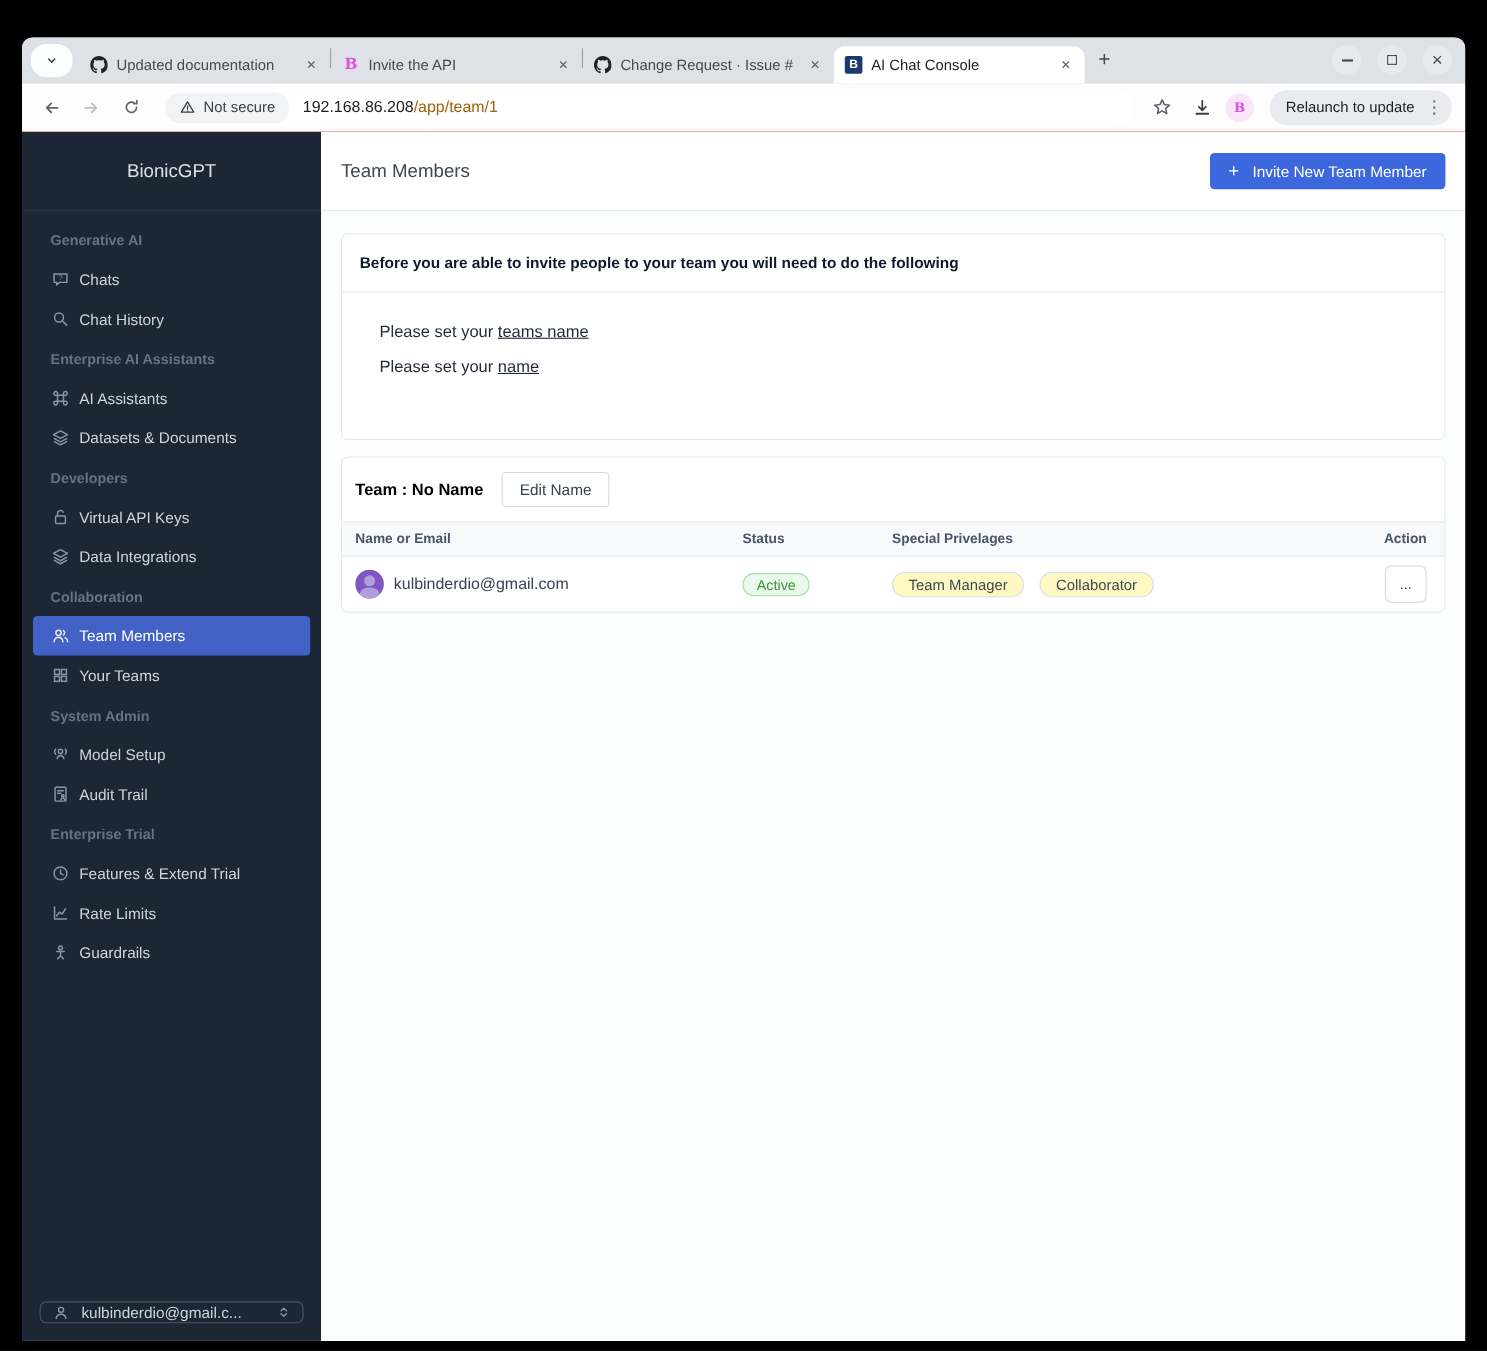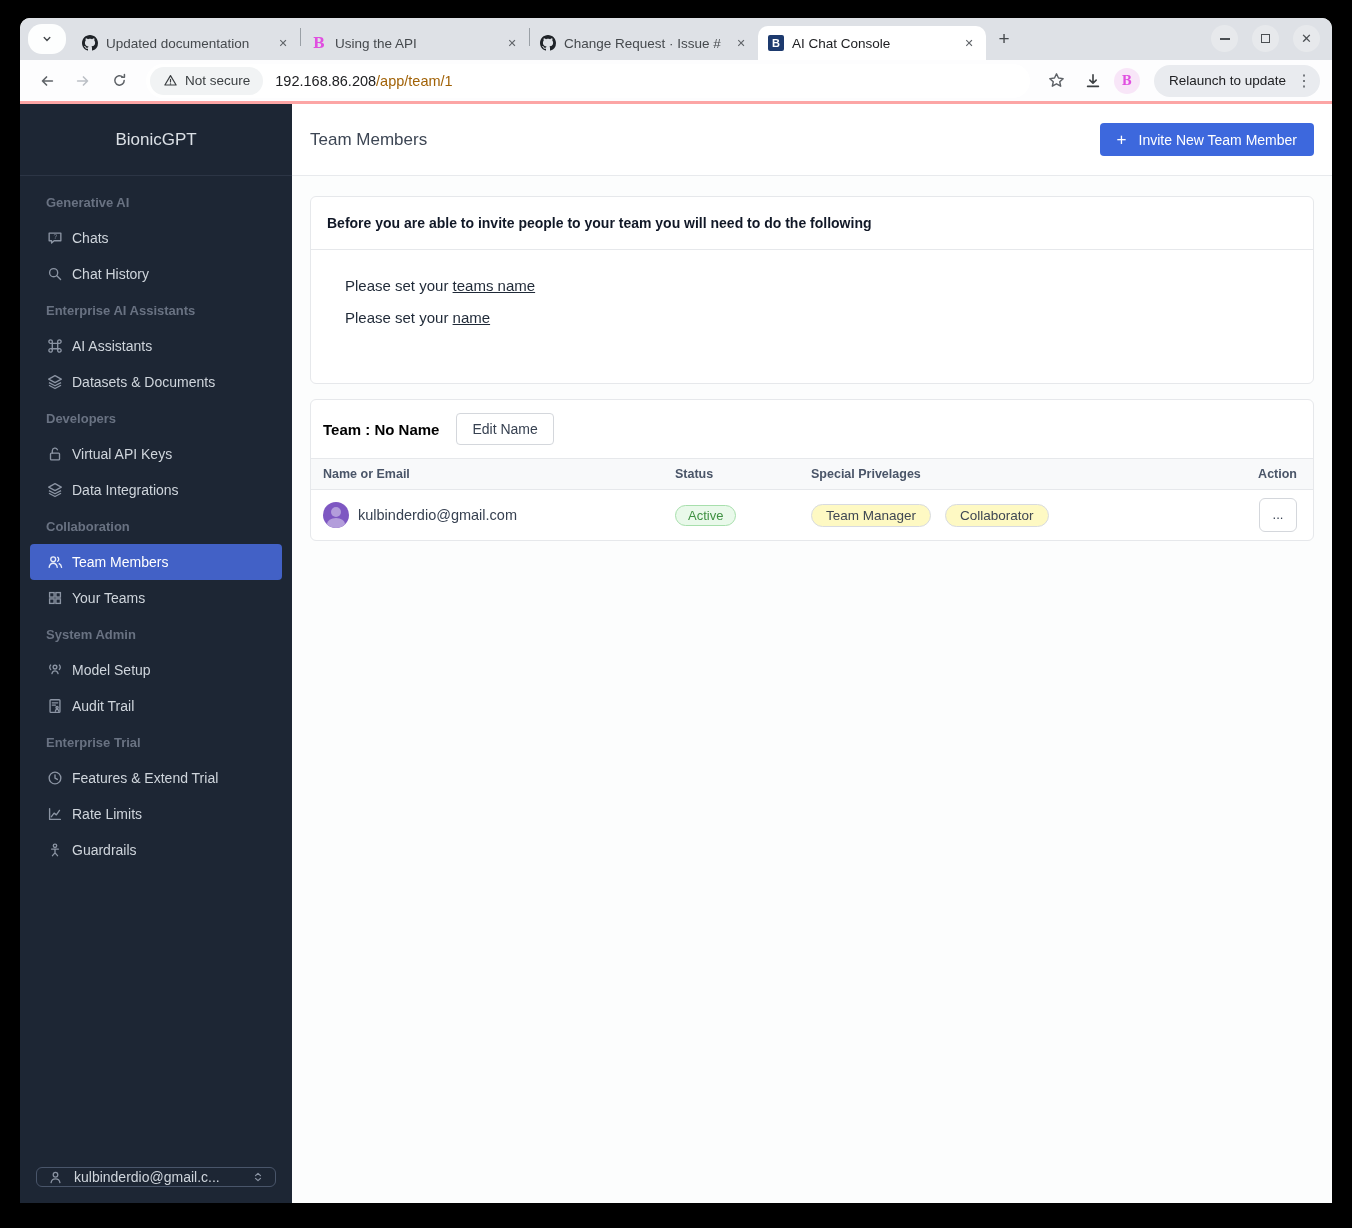--- a/index.html
+++ b/index.html
@@ -1,19 +1,19 @@
 <!DOCTYPE html>
 <html><head>
 <meta charset="utf-8">
 <style>
   * { margin:0; padding:0; box-sizing:border-box; }
   html,body { width:1352px; height:1228px; background:#000; font-family:"Liberation Sans", sans-serif; }
   body { position:relative; overflow:hidden; }
 
-  .stage { position:absolute; left:20px; top:18px; width:1312px; height:1185px;
+  .stage { position:absolute; left:20px; top:34px; width:1312px; height:1185px;
            border-radius:10px 10px 0 0; overflow:hidden; display:flex; flex-direction:column; background:#fff; }
 
   
   .tabstrip { height:42px; background:#dee1e6; display:flex; align-items:flex-end; padding-left:8px; flex:0 0 auto; position:relative; }
   .tab-search { width:38px; height:30px; margin:0 6px 6px 0; border:none; border-radius:14px; background:#fdfefe;
                 display:flex; align-items:center; justify-content:center; cursor:pointer; }
   .tab { width:228px; height:34px; display:flex; align-items:center; gap:8px; padding:0 8px 0 10px;
          font-size:13.5px; color:#45494d; position:relative; }
   .tab.active { background:#fff; border-radius:10px 10px 0 0; color:#202124; }
   .tab-title { flex:1; white-space:nowrap; overflow:hidden; text-overflow:ellipsis; }
@@ -25,21 +25,21 @@
   .bfav-navy { width:16px; height:16px; background:#1d3a6e; border-radius:2px; color:#fff; font-size:11px; font-weight:bold;
                display:flex; align-items:center; justify-content:center; }
   .newtab { width:28px; height:28px; margin:0 0 7px 4px; border:none; background:transparent; font-size:19px; color:#45494d; cursor:pointer; }
   .win-controls { position:absolute; right:12px; top:7px; display:flex; gap:14px; }
   .wbtn { width:27px; height:27px; border-radius:50%; background:#e7e9ec; display:flex; align-items:center; justify-content:center; cursor:pointer; }
   .wbtn .min { width:10px; height:2px; background:#4a4e52; display:block; }
   .wbtn .max { width:9px; height:9px; border:1.5px solid #4a4e52; display:block; }
   .wbtn .cls { font-size:13px; color:#4a4e52; line-height:1; }
 
   
-  .toolbar { height:44px; background:#fdfdfe; border-bottom:3px solid #fca5a5; display:flex; align-items:center; padding:0 12px; gap:6px; flex:0 0 auto; }
+  .toolbar { height:44px; background:#fdfdfe; border-bottom:1px solid #fca5a5; display:flex; align-items:center; padding:0 12px; gap:6px; flex:0 0 auto; }
   .tbtn { width:30px; height:30px; border:none; background:transparent; display:flex; align-items:center; justify-content:center; cursor:pointer; }
   .omnibox { flex:1; height:34px; display:flex; align-items:center; margin:0 6px; border-radius:17px; background:#fff; padding-left:4px; cursor:text; }
   .sec-chip { display:flex; align-items:center; gap:7px; background:#f1f3f4; border-radius:15px; height:28px; padding:0 13px; color:#3c4043; font-size:13.5px; }
   .url { margin-left:12px; font-size:14.5px; }
   .url .host { color:#202124; }
   .url .path { color:#a16207; }
   .ext-icon { width:26px; height:26px; border-radius:50%; background:#f8e6f8; display:flex; align-items:center; justify-content:center;
               font-family:"DejaVu Serif", serif; font-weight:bold; color:#e04fe0; font-size:12px; cursor:pointer; }
   .relaunch { height:32px; background:#e9ebef; border:none; border-radius:16px; padding:0 8px 0 15px; margin-left:8px;
               display:flex; align-items:center; gap:10px; font-size:13.5px; color:#202124; cursor:pointer; font-family:inherit; }
@@ -117,21 +117,21 @@
             <path d="M8 0C3.58 0 0 3.58 0 8c0 3.54 2.29 6.53 5.47 7.59.4.07.55-.17.55-.38 0-.19-.01-.82-.01-1.49-2.01.37-2.53-.49-2.69-.94-.09-.23-.48-.94-.82-1.13-.28-.15-.68-.52-.01-.53.63-.01 1.08.58 1.23.82.72 1.21 1.87.87 2.33.66.07-.52.28-.87.51-1.07-1.78-.2-3.64-.89-3.64-3.95 0-.87.31-1.59.82-2.15-.08-.2-.36-1.02.08-2.12 0 0 .67-.21 2.2.82.64-.18 1.32-.27 2-.27s1.36.09 2 .27c1.53-1.04 2.2-.82 2.2-.82.44 1.1.16 1.92.08 2.12.51.56.82 1.27.82 2.15 0 3.07-1.87 3.75-3.65 3.95.29.25.54.73.54 1.48 0 1.07-.01 1.93-.01 2.2 0 .21.15.46.55.38A8.01 8.01 0 0 0 16 8c0-4.42-3.58-8-8-8z"></path>
           </svg>
       </span>
       <span class="tab-title">Updated documentation</span>
       <span class="tab-close">✕</span>
     </div>
     <div class="tab-sep"></div>
 
     <div class="tab">
       <span class="favicon bfav-pink">B</span>
-      <span class="tab-title">Using the API</span>
+      <span class="tab-title">Invite the API</span>
       <span class="tab-close">✕</span>
     </div>
     <div class="tab-sep"></div>
 
     <div class="tab">
       <span class="favicon">
         <svg width="16" height="16" viewBox="0 0 16 16" fill="#1f2328">
             <path d="M8 0C3.58 0 0 3.58 0 8c0 3.54 2.29 6.53 5.47 7.59.4.07.55-.17.55-.38 0-.19-.01-.82-.01-1.49-2.01.37-2.53-.49-2.69-.94-.09-.23-.48-.94-.82-1.13-.28-.15-.68-.52-.01-.53.63-.01 1.08.58 1.23.82.72 1.21 1.87.87 2.33.66.07-.52.28-.87.51-1.07-1.78-.2-3.64-.89-3.64-3.95 0-.87.31-1.59.82-2.15-.08-.2-.36-1.02.08-2.12 0 0 .67-.21 2.2.82.64-.18 1.32-.27 2-.27s1.36.09 2 .27c1.53-1.04 2.2-.82 2.2-.82.44 1.1.16 1.92.08 2.12.51.56.82 1.27.82 2.15 0 3.07-1.87 3.75-3.65 3.95.29.25.54.73.54 1.48 0 1.07-.01 1.93-.01 2.2 0 .21.15.46.55.38A8.01 8.01 0 0 0 16 8c0-4.42-3.58-8-8-8z"></path>
           </svg>
       </span>

